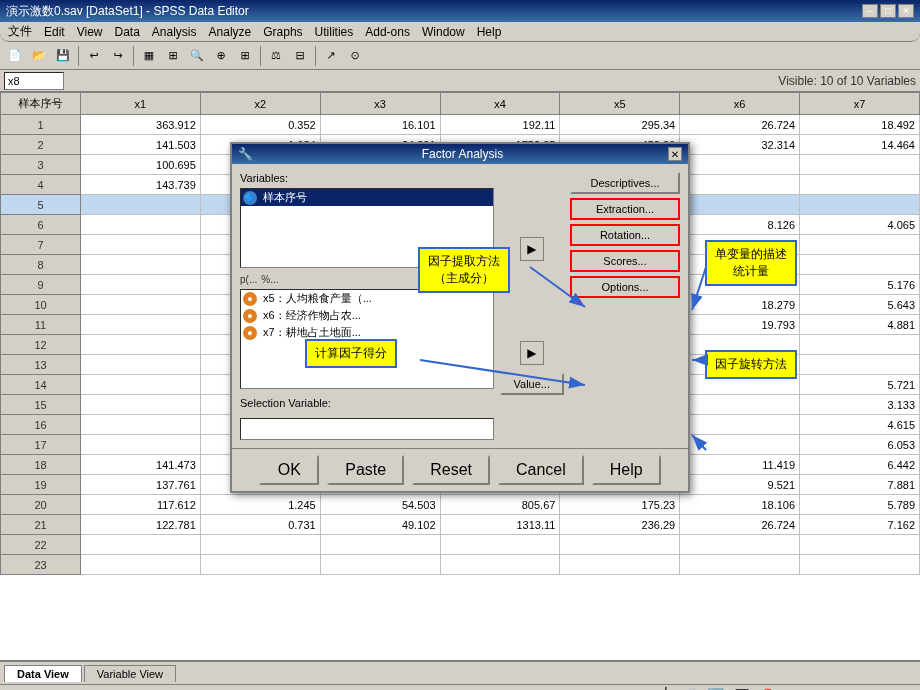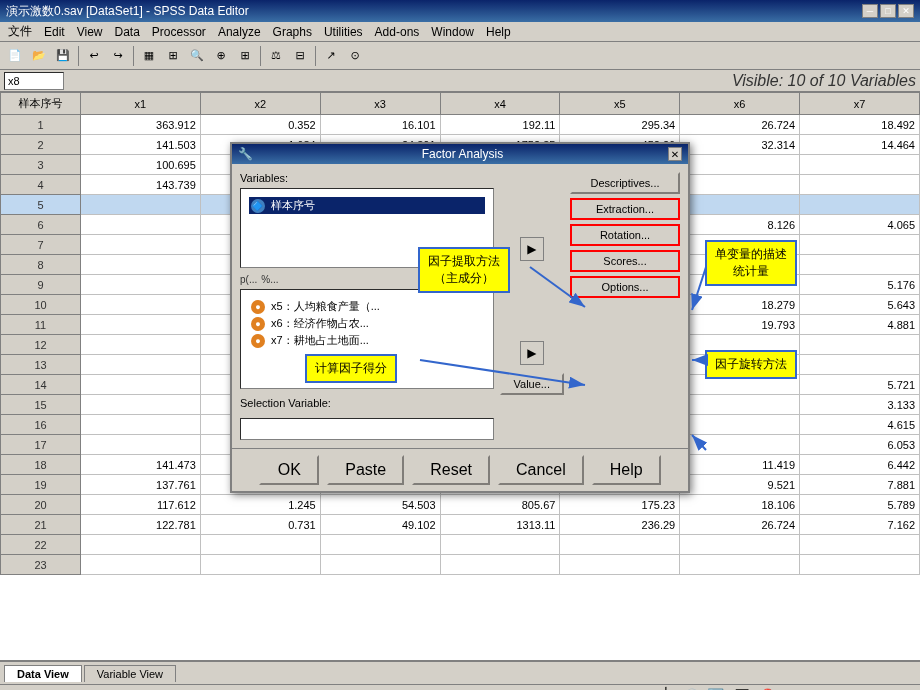--- a/index.html
+++ b/index.html
@@ -27,20 +27,21 @@
     }
 
     
     .menu-bar {
       background: #d4d0c8;
       border-bottom: 1px solid #808080;
       display: flex;
       align-items: center;
       height: 20px;
       padding: 0 2px;
+      border-radius: 9px;
     }
     .menu-item {
       padding: 2px 6px;
       font-size: 12px;
       cursor: pointer;
     }
 
     
     .toolbar {
       background: #d4d0c8;
@@ -73,23 +74,22 @@
     .cell-ref-box {
       width: 60px;
       height: 18px;
       border: 1px inset #808080;
       background: white;
       font-size: 11px;
       padding: 1px 3px;
     }
     .visible-info {
       margin-left: auto;
-      font-size: 16px;
+      font-size: 12px;
       color: #333;
-      font-style: italic;
     }
 
     
     .data-grid-wrapper {
       overflow: hidden;
       position: relative;
       background: white;
       height: 568px;
     }
     .data-grid {
@@ -221,21 +221,21 @@
       flex-direction: column;
       gap: 4px;
       width: 110px;
     }
     .listbox {
       background: white;
       border: 1px inset #808080;
       height: 110px;
       overflow-y: auto;
       font-size: 11px;
-      padding: 8px;
+      padding: 0;
     }
     .listbox-item {
       padding: 1px 2px;
       white-space: nowrap;
       overflow: hidden;
       text-overflow: ellipsis;
     }
     .listbox-item.selected { background: #0a246a; color: white; }
     .listbox-item .var-icon {
       display: inline-block;
@@ -339,21 +339,21 @@
     <div class="title-btn">□</div>
     <div class="title-btn">✕</div>
   </div>
 </div>
 
 <div class="menu-bar">
   <span class="menu-item">文件</span>
   <span class="menu-item">Edit</span>
   <span class="menu-item">View</span>
   <span class="menu-item">Data</span>
-  <span class="menu-item">Processor</span>
+  <span class="menu-item">Analysis</span>
   <span class="menu-item">Analyze</span>
   <span class="menu-item">Graphs</span>
   <span class="menu-item">Utilities</span>
   <span class="menu-item">Add-ons</span>
   <span class="menu-item">Window</span>
   <span class="menu-item">Help</span>
 </div>
 
 <div class="toolbar">
   <div class="toolbar-btn">📄</div>
@@ -712,21 +712,21 @@
 
     <svg style="position:absolute;top:0;left:0;width:700px;height:500px;pointer-events:none;z-index:201;">
       <defs>
         <marker id="arrowhead1" markerWidth="8" markerHeight="6" refX="8" refY="3" orient="auto">
           <polygon points="0 0, 8 3, 0 6" fill="#3366cc"></polygon>
         </marker>
       </defs>
       <line x1="530" y1="175" x2="585" y2="215" stroke="#3366cc" stroke-width="2" marker-end="url(#arrowhead1)"></line>
     </svg>
 
-    <div class="annotation" style="top:262px; left:305px; background:#ffff00; border:2px solid #3366cc;">
+    <div class="annotation" style="top:247px; left:305px; background:#ffff00; border:2px solid #3366cc;">
       计算因子得分
     </div>
     <svg style="position:absolute;top:0;left:0;width:700px;height:500px;pointer-events:none;z-index:201;">
       <defs>
         <marker id="arrowhead2" markerWidth="8" markerHeight="6" refX="8" refY="3" orient="auto">
           <polygon points="0 0, 8 3, 0 6" fill="#3366cc"></polygon>
         </marker>
       </defs>
       <line x1="420" y1="268" x2="585" y2="293" stroke="#3366cc" stroke-width="2" marker-end="url(#arrowhead2)"></line>
     </svg>

